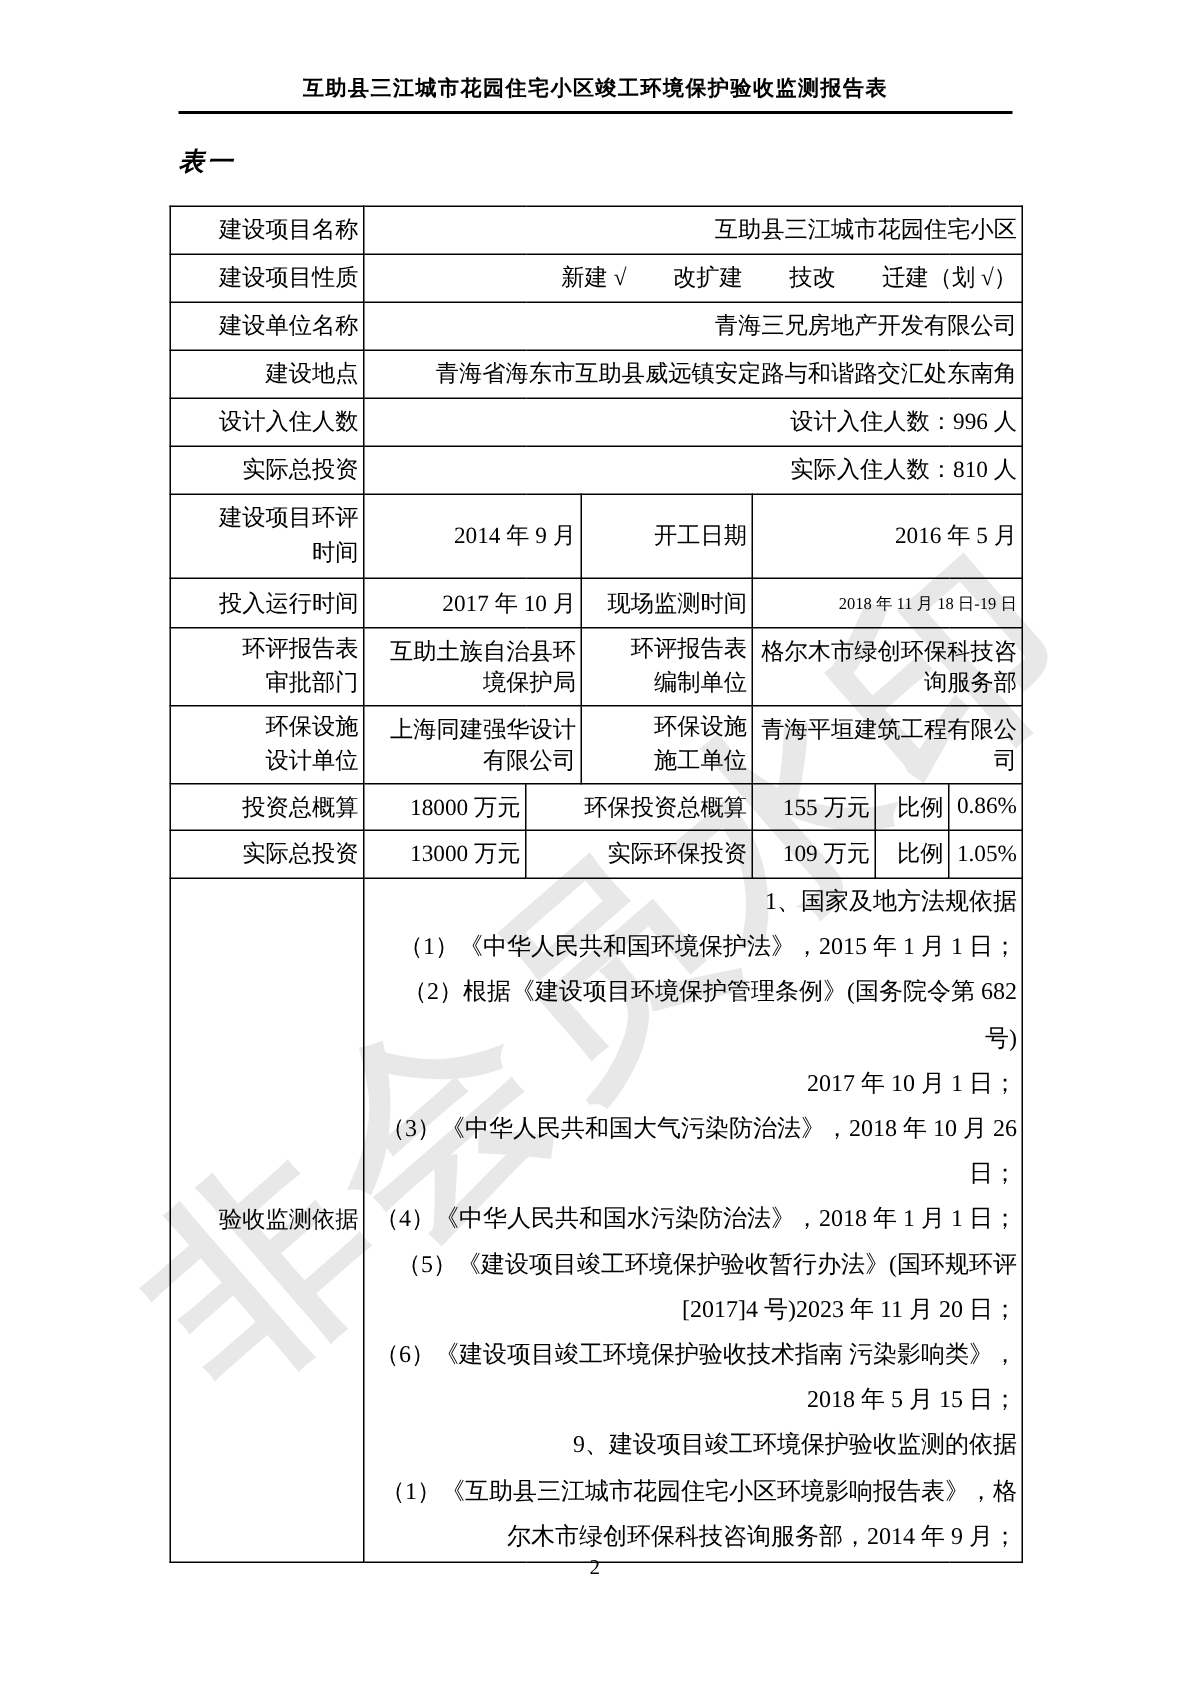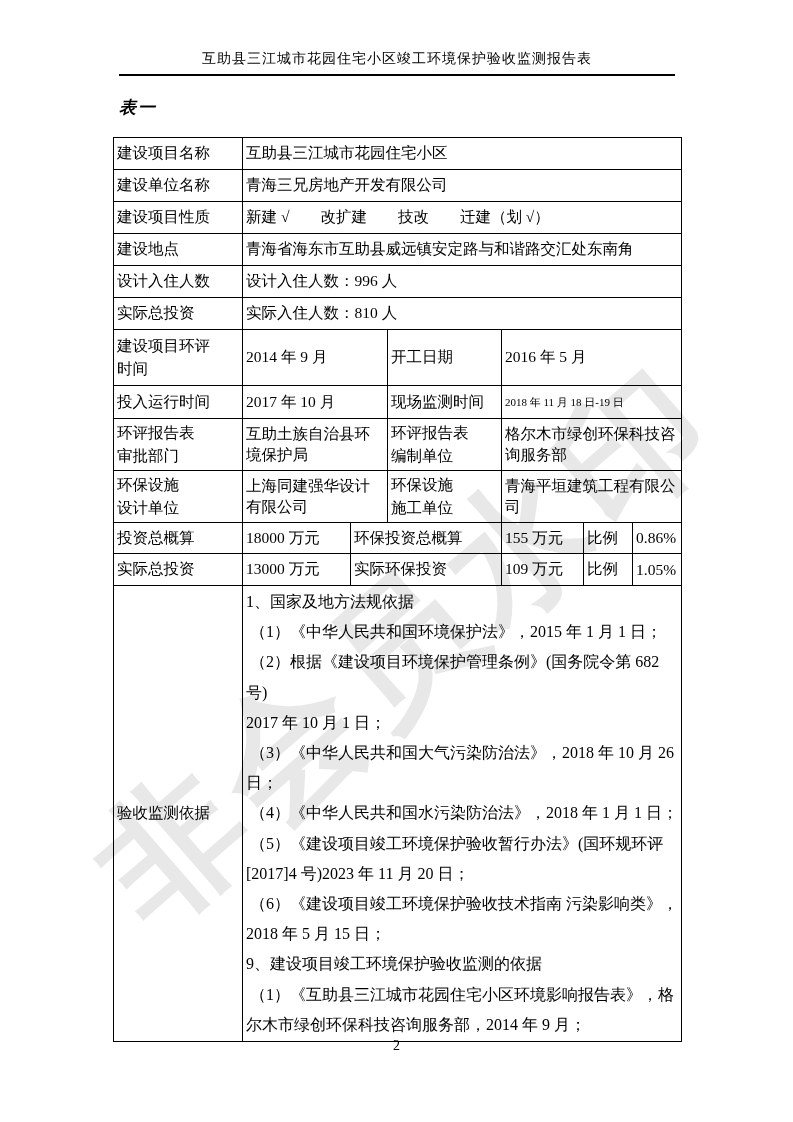--- a/index.html
+++ b/index.html
@@ -6,36 +6,36 @@
   .page{
     position:relative;
     width:793px;height:1122px;
     background:#ffffff;
     font-family:"Liberation Serif","DejaVu Serif",serif;
     color:#000;
     overflow:hidden;
   }
   .doc-header{
     position:absolute;left:119px;top:50px;width:556px;
-    text-align:center;font-size:14px;font-weight:normal;
+    text-align:center;font-size:14px;font-weight:bold;
     padding-bottom:6px;border-bottom:2px solid #000;
     letter-spacing:1px;z-index:2;
   }
   .table-caption{
     position:absolute;left:119px;top:96px;
     font-size:17px;font-weight:bold;letter-spacing:2px;z-index:2;font-style:italic;
   }
   table.report{
     position:absolute;left:113px;top:137px;width:568px;
     border-collapse:collapse;table-layout:fixed;
     font-size:15.5px;z-index:2;background:transparent;
   }
   table.report td{
     border:1.5px solid #000;
-    text-align:left;vertical-align:middle;
+    text-align:right;vertical-align:middle;
     padding:1px 3px;overflow:hidden;
   }
   td.two-line{white-space:pre-line;line-height:1.45;margin-top:26px;}
   td.big-cell{
     text-align:left;vertical-align:top;
     padding:8px 8px 0 12px;font-size:16px;
   }
   .dep-line{white-space:pre-wrap;line-height:30.2px;}
   .watermark{
     position:absolute;left:10px;top:545px;width:790px;height:150px;
@@ -69,26 +69,26 @@
         <col style="width:82px">
         <col style="width:49px">
         <col style="width:49px">
     </colgroup>
     <tbody>
       <tr style="height:32px">
         <td>建设项目名称</td>
         <td colspan="6">互助县三江城市花园住宅小区</td>
       </tr>
       <tr style="height:32px">
+        <td>建设项目性质</td>
+        <td colspan="6">新建 √　　改扩建　　技改　　迁建（划 √）</td>
+      </tr>
+      <tr style="height:32px">
         <td>建设单位名称</td>
         <td colspan="6">青海三兄房地产开发有限公司</td>
-      </tr>
-      <tr style="height:32px">
-        <td>建设项目性质</td>
-        <td colspan="6">新建 √　　改扩建　　技改　　迁建（划 √）</td>
       </tr>
       <tr style="height:32px">
         <td>建设地点</td>
         <td colspan="6">青海省海东市互助县威远镇安定路与和谐路交汇处东南角</td>
       </tr>
       <tr style="height:32px">
         <td>设计入住人数</td>
         <td colspan="6">设计入住人数：996 人</td>
       </tr>
       <tr style="height:32px">

